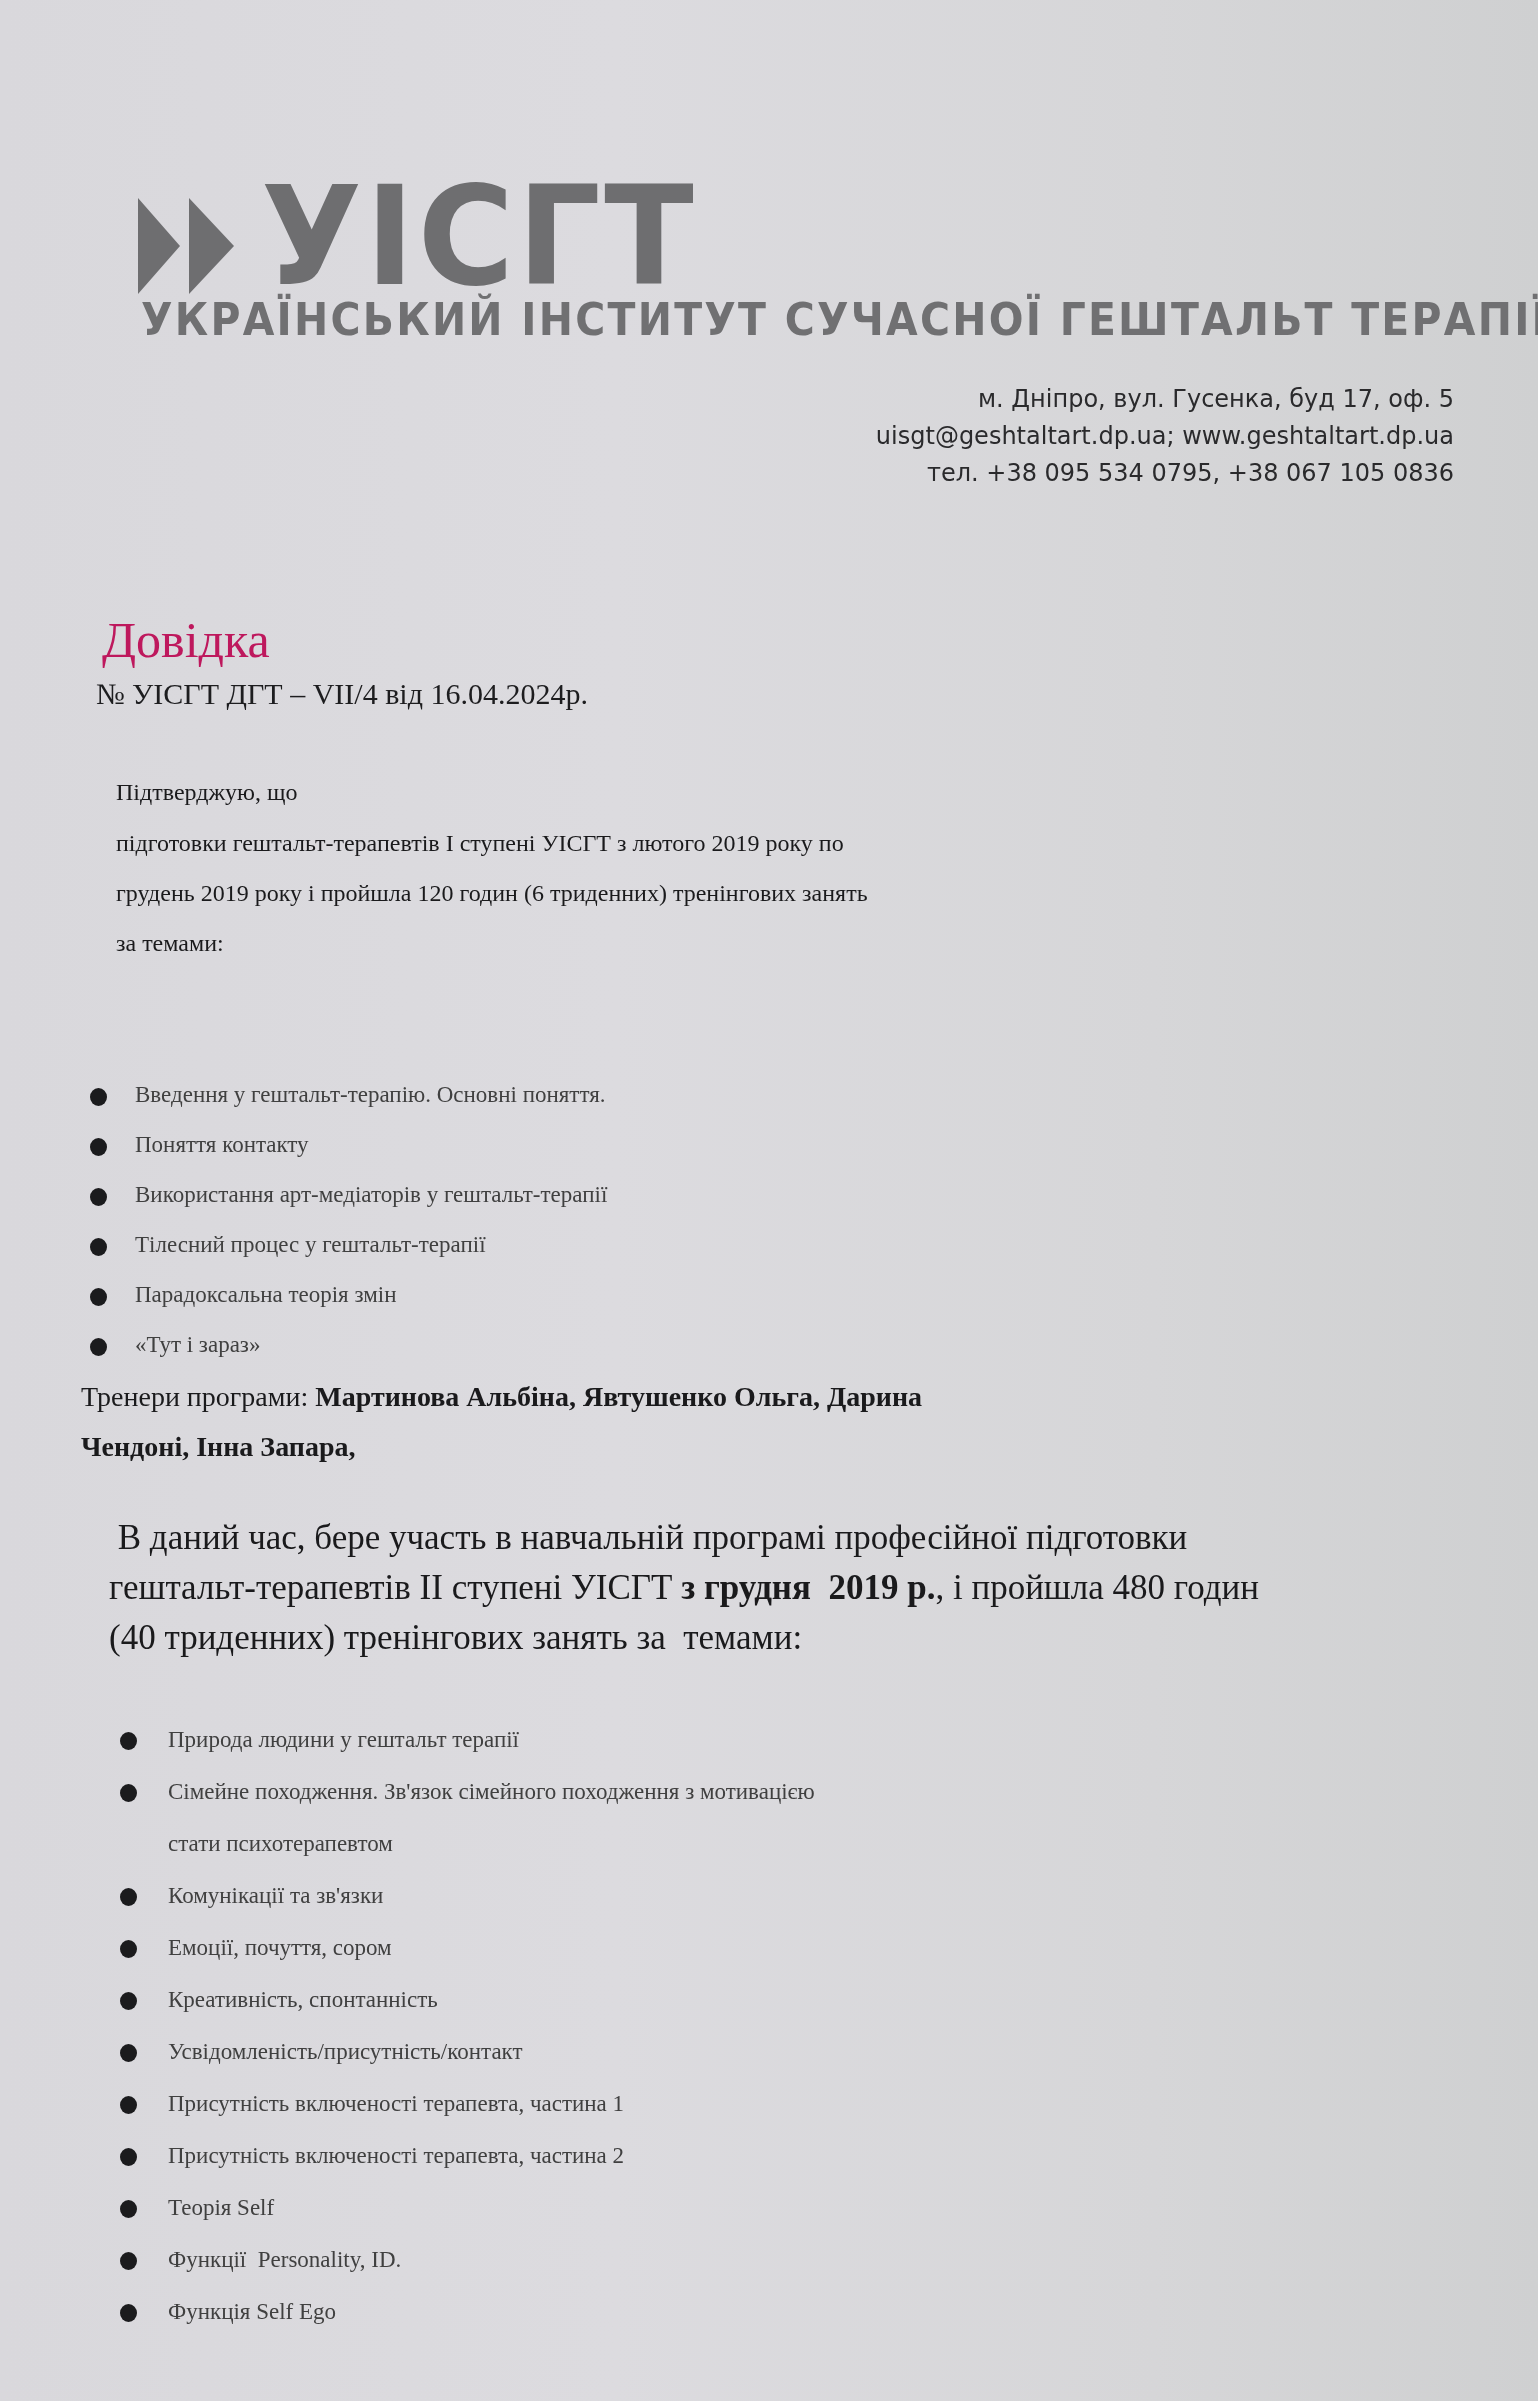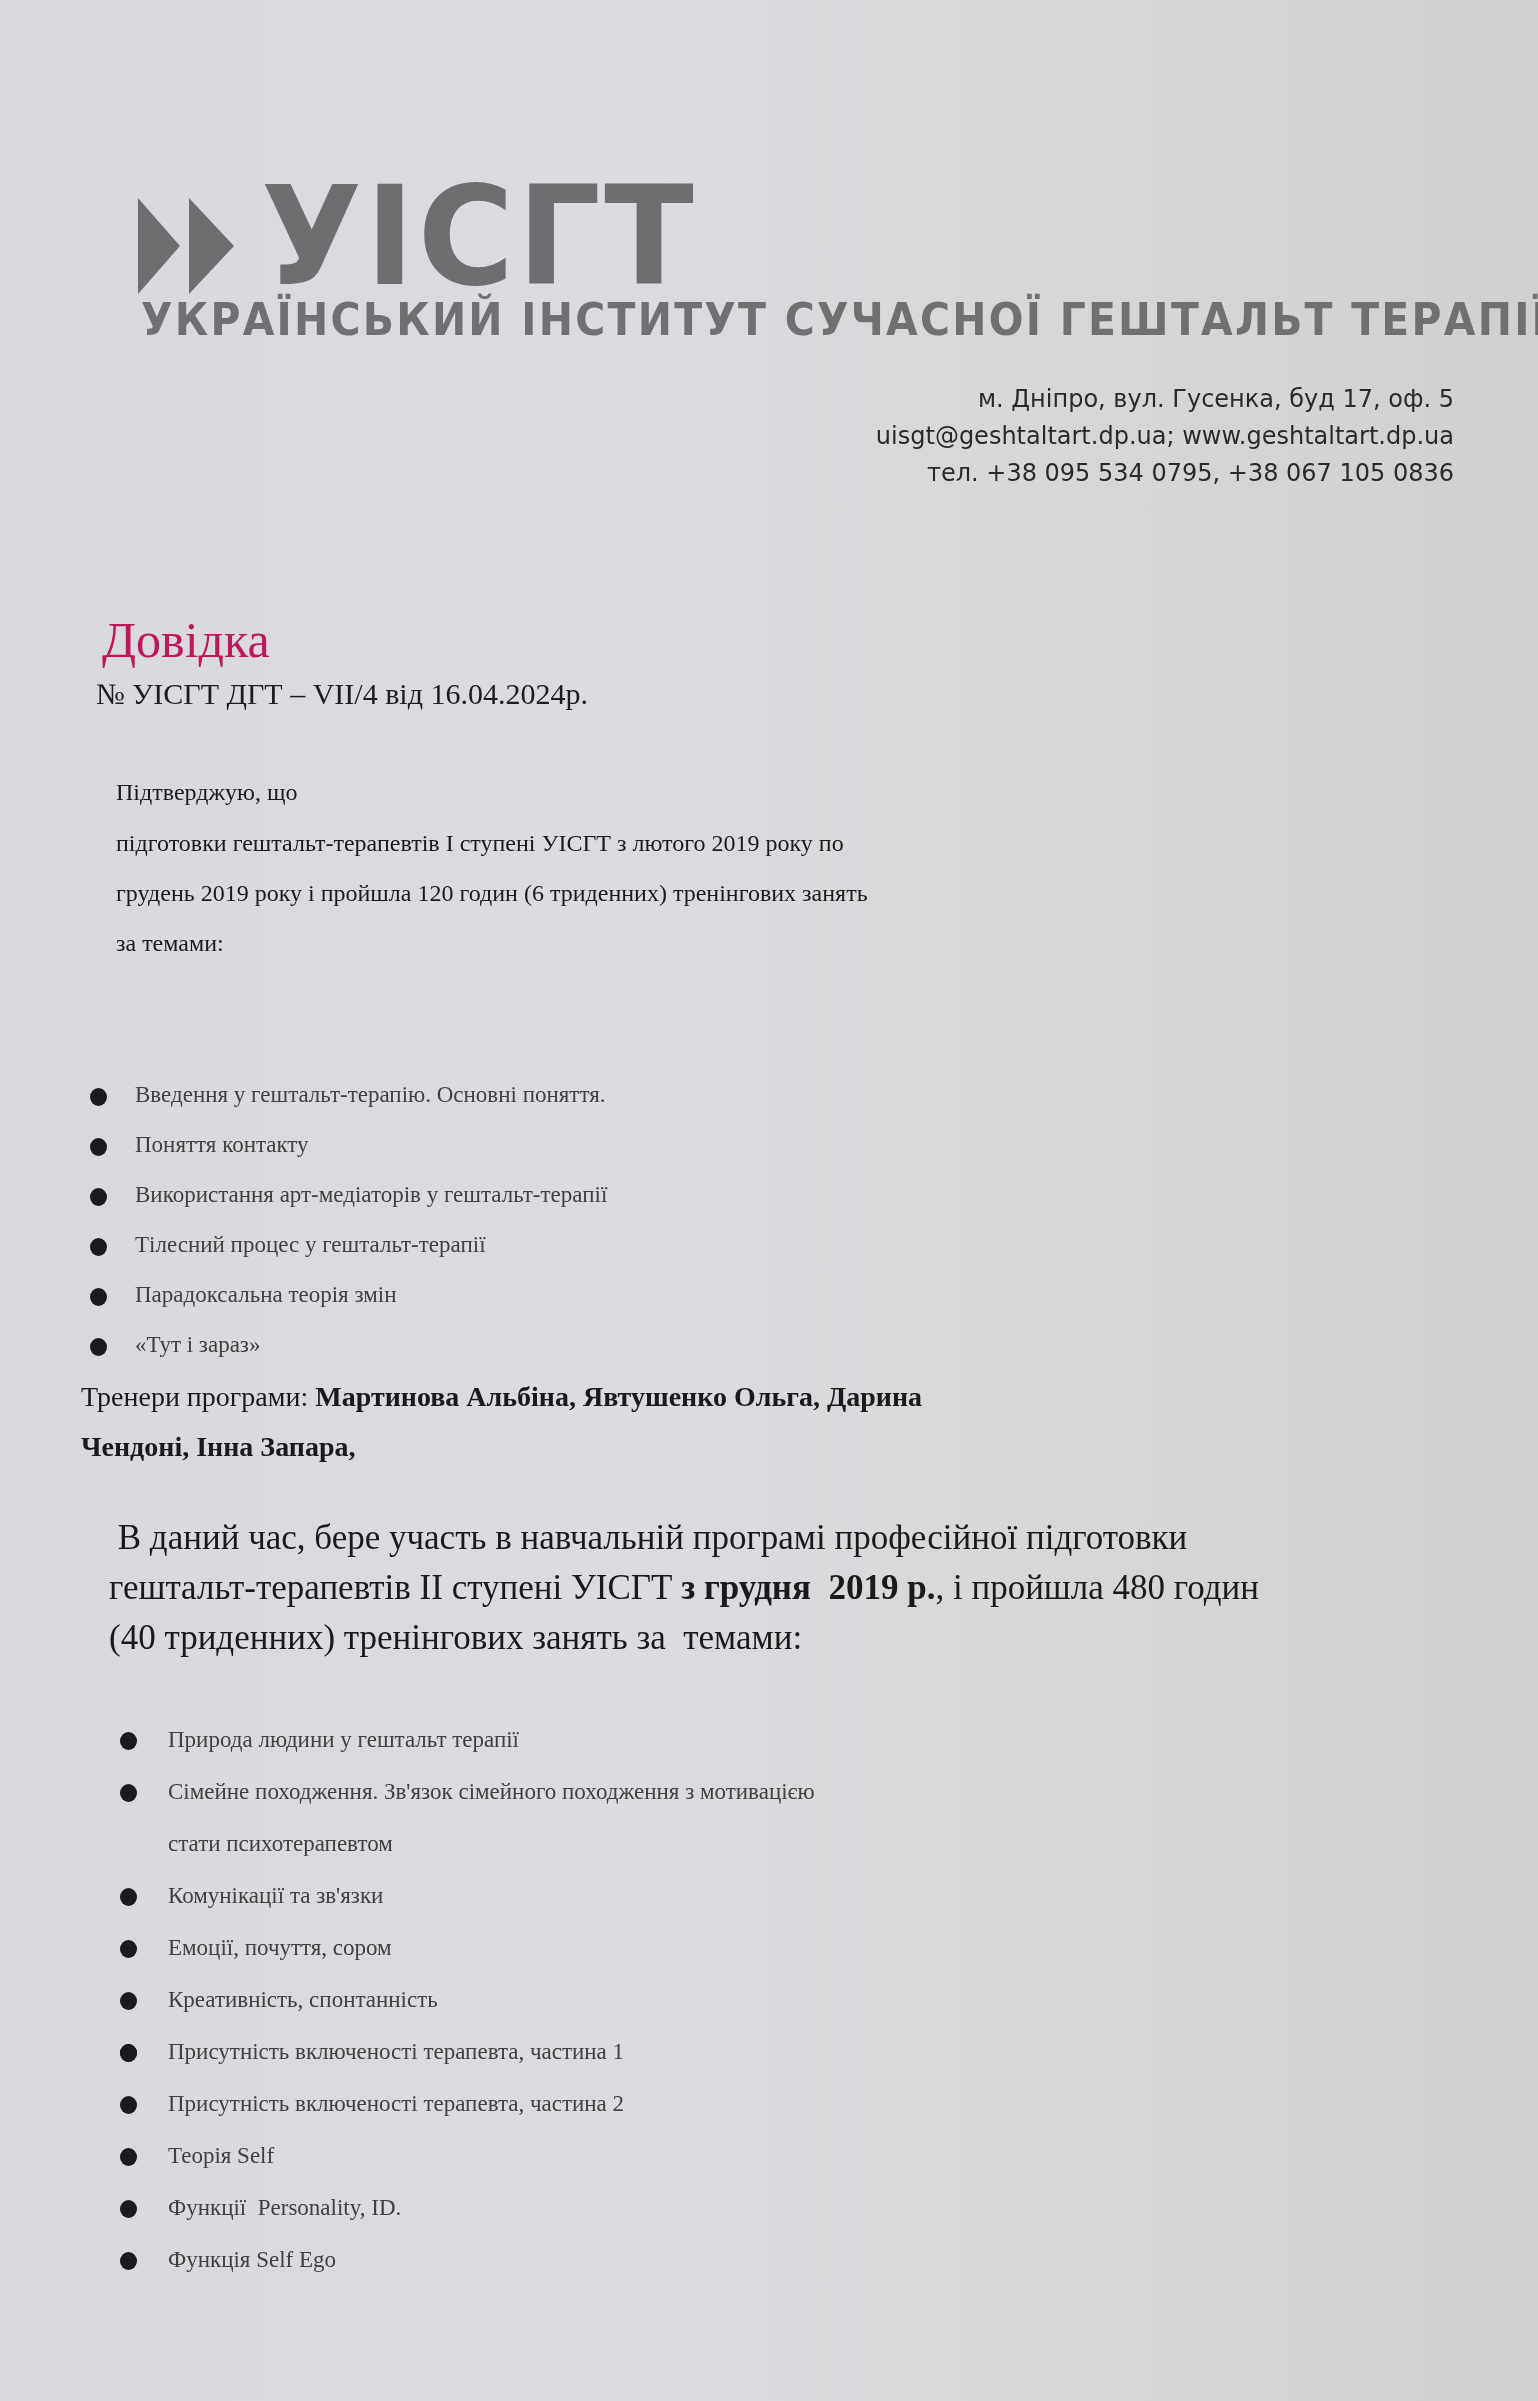--- a/index.html
+++ b/index.html
@@ -102,21 +102,21 @@
     <div style="white-space:pre"><span>гештальт-терапевтів ІІ ступені УІСГТ </span><b>з грудня  2019 р.</b><span>, і пройшла 480 годин</span></div>
     <div style="white-space:pre">(40 триденних) тренінгових занять за  темами:</div>
   </div>
 
   <ul class="topics topics2">
     <li><span class="bullet"></span><span>Природа людини у гештальт терапії</span></li>
     <li><span class="bullet"></span><span>Сімейне походження. Зв'язок сімейного походження з мотивацією</span><span class="cont">стати психотерапевтом</span></li>
     <li><span class="bullet"></span><span>Комунікації та зв'язки</span></li>
     <li><span class="bullet"></span><span>Емоції, почуття, сором</span></li>
     <li><span class="bullet"></span><span>Креативність, спонтанність</span></li>
-    <li><span class="bullet"></span></li>
+    <li><span class="bullet"></span><span>Усвідомленість/присутність/контакт</span></li>
     <li><span class="bullet"></span><span>Присутність включеності терапевта, частина 1</span></li>
     <li><span class="bullet"></span><span>Присутність включеності терапевта, частина 2</span></li>
     <li><span class="bullet"></span><span>Теорія Self</span></li>
     <li><span class="bullet"></span><span style="white-space:pre">Функції  Personality, ID.</span></li>
     <li><span class="bullet"></span><span>Функція Self Ego</span></li>
   </ul>
 
 </div>
 
 

